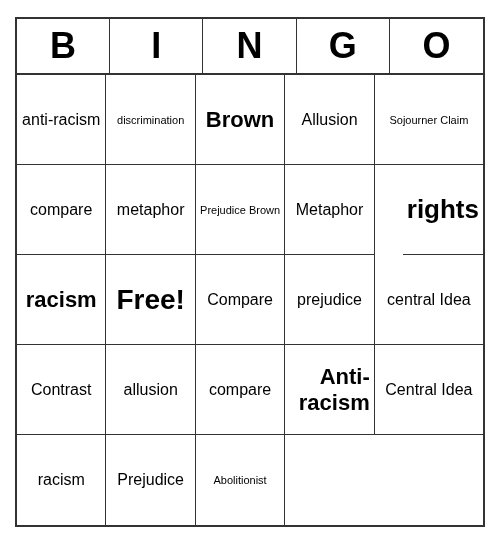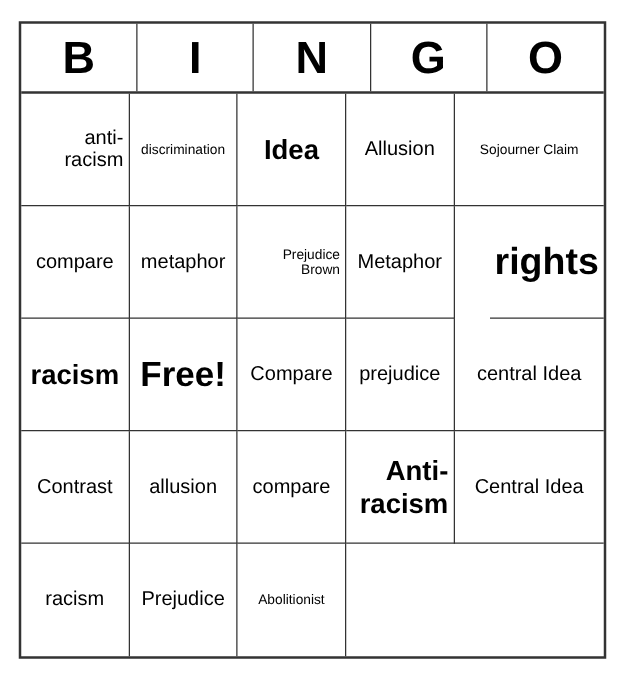--- a/index.html
+++ b/index.html
@@ -50,21 +50,21 @@
       border-right: none;
     }
     .bingo-cell:nth-child(n+21) {
       border-bottom: none;
     }
     .bingo-cell.large-text {
       font-size: 22px;
       font-weight: bold;
     }
     .bingo-cell.xlarge-text {
-      font-size: 30px;
+      font-size: 26px;
       font-weight: bold;
       margin-left: 28px;
     }
     .bingo-cell.free {
       font-size: 28px;
       font-weight: bold;
     }
     .bingo-cell.small-text {
       font-size: 11px;
     }
@@ -79,21 +79,21 @@
   <div class="bingo-header">
   <div class="bingo-header-cell">B</div>
       <div class="bingo-header-cell">I</div>
       <div class="bingo-header-cell">N</div>
       <div class="bingo-header-cell">G</div>
       <div class="bingo-header-cell">O</div>
     </div>
   <div class="bingo-grid">
   <div class="bingo-cell medium-text">anti-racism</div>
       <div class="bingo-cell small-text">discrimination</div>
-      <div class="bingo-cell large-text">Idea</div>
+      <div class="bingo-cell large-text">Brown</div>
       <div class="bingo-cell medium-text">Allusion</div>
       <div class="bingo-cell small-text">Sojourner Claim</div>
       <div class="bingo-cell medium-text">compare</div>
       <div class="bingo-cell medium-text">metaphor</div>
       <div class="bingo-cell small-text">Prejudice Brown</div>
       <div class="bingo-cell medium-text">Metaphor</div>
       <div class="bingo-cell xlarge-text">rights</div>
       <div class="bingo-cell large-text">racism</div>
       <div class="bingo-cell free">Free!</div>
       <div class="bingo-cell medium-text">Compare</div>

